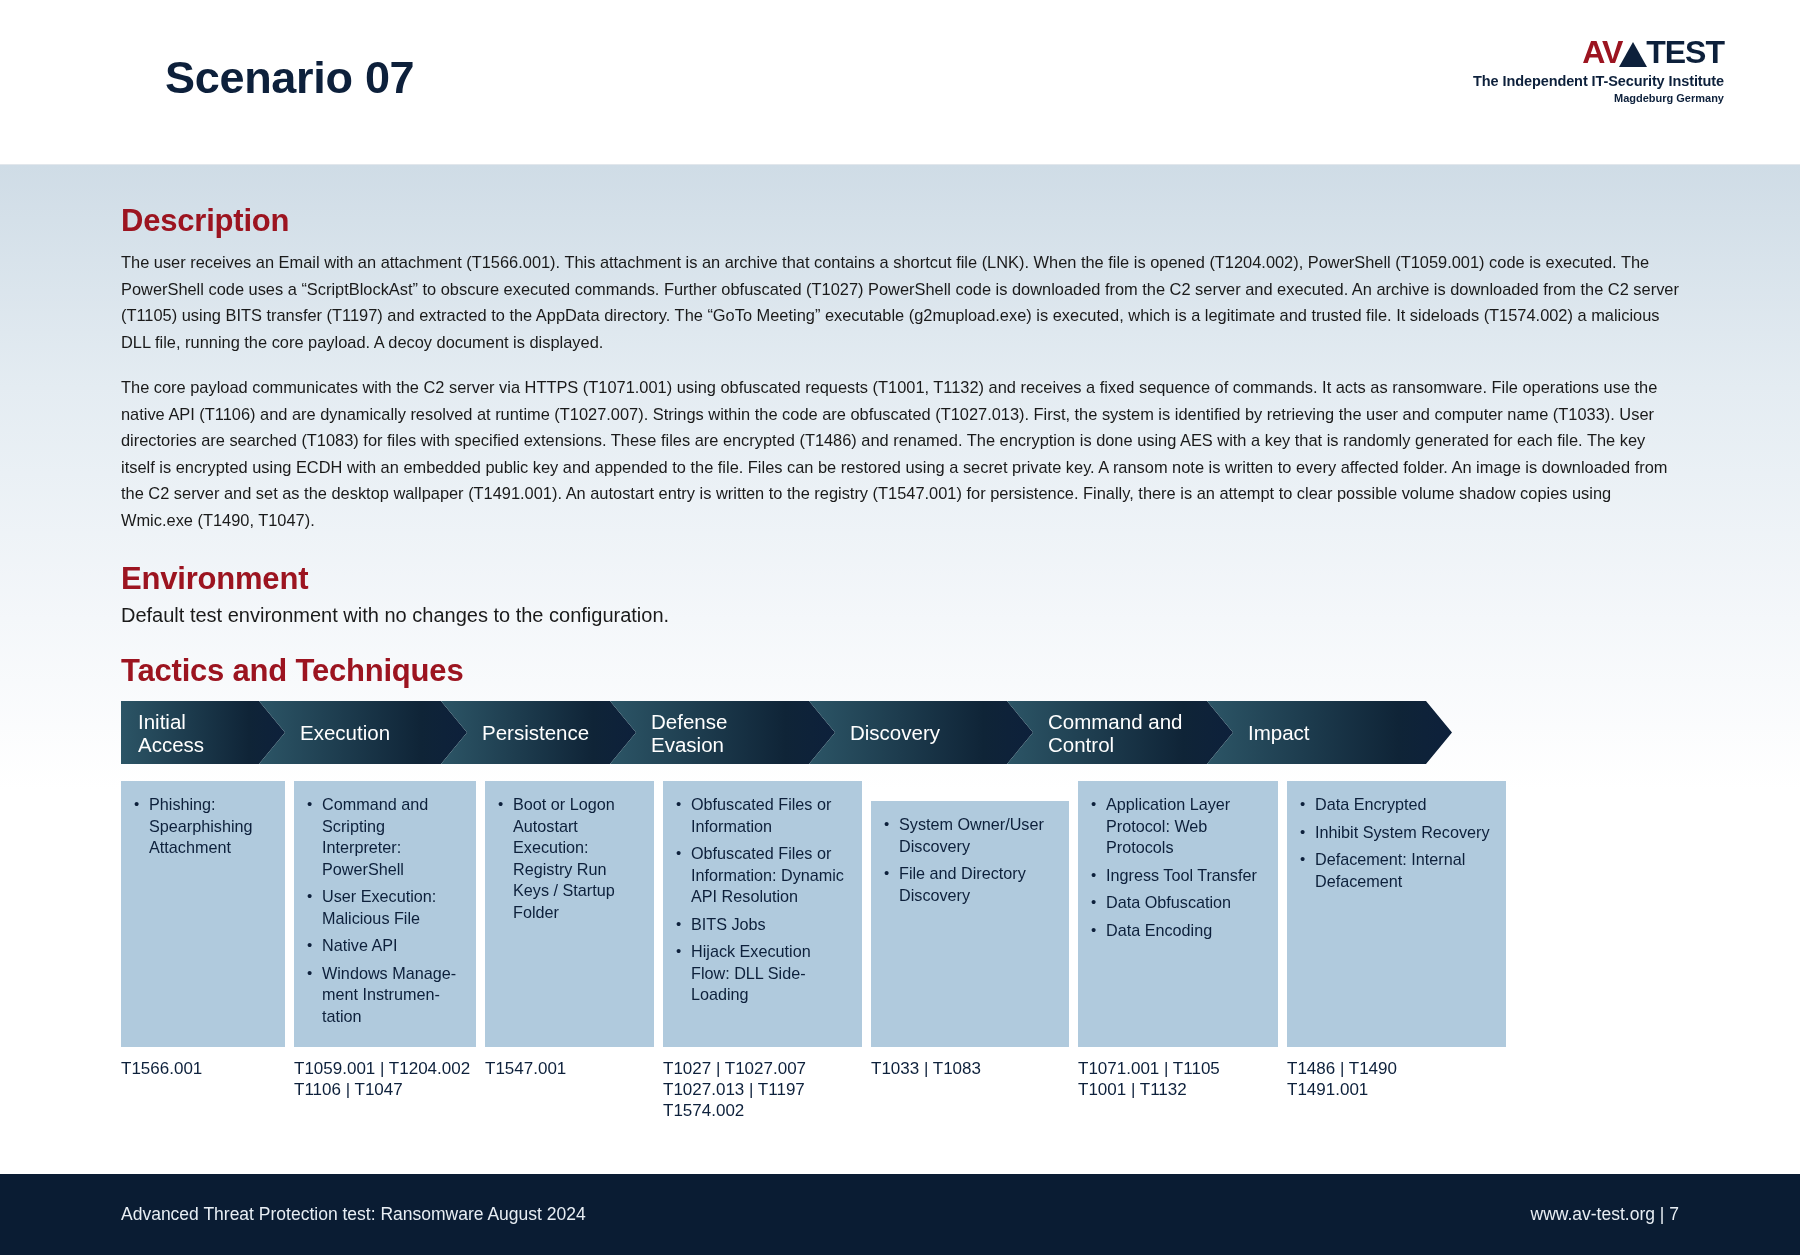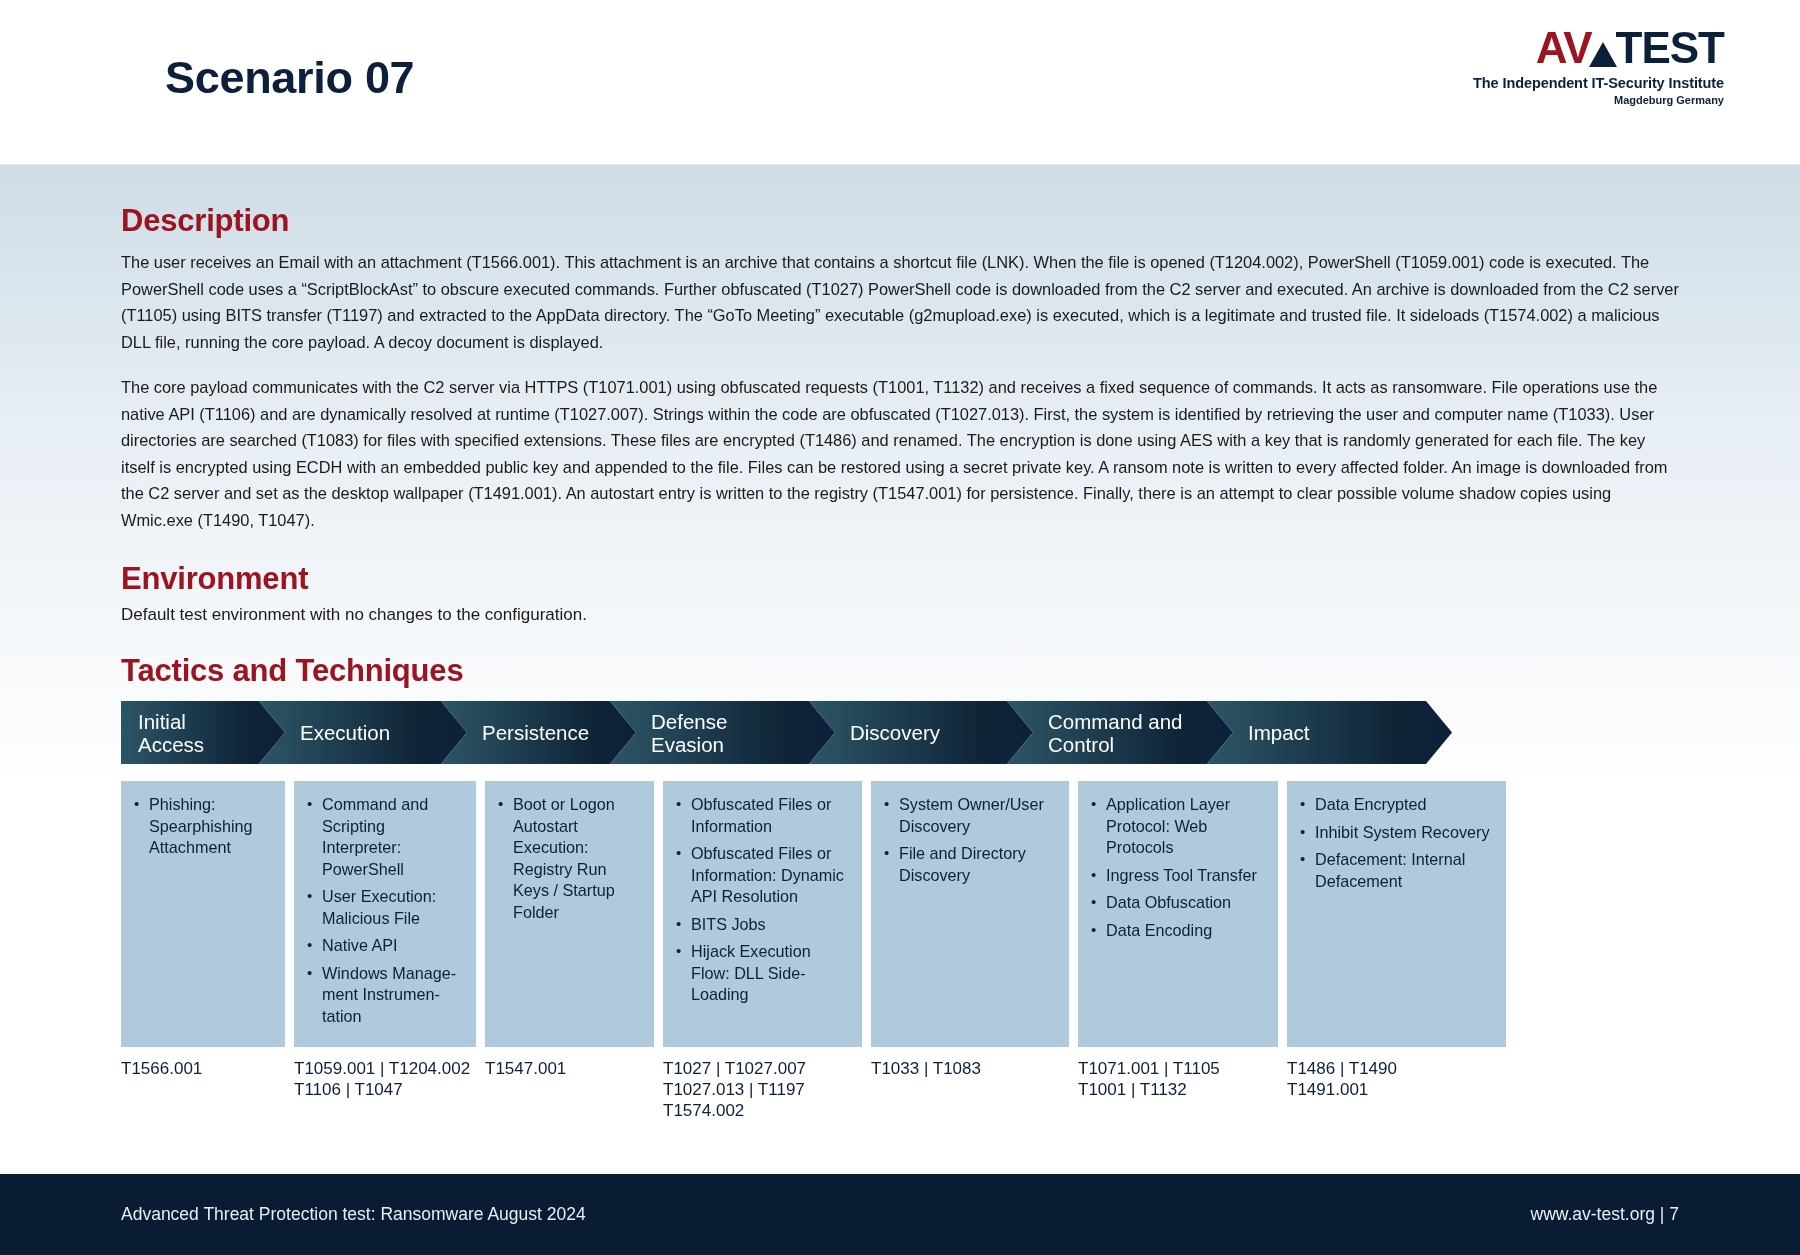--- a/index.html
+++ b/index.html
@@ -35,21 +35,21 @@
     margin-left: 44px;
   }
   .logo-wrap {
     position: absolute;
     right: 76px;
     top: 26px;
     width: 252px;
     text-align: right;
   }
   .logo-main {
-    font-size: 44px;
+    font-size: 32px;
     font-weight: bold;
     line-height: 1;
     letter-spacing: -1px;
     white-space: nowrap;
   }
   .logo-av { color: #9c1420; }
   .logo-test { color: #0d203b; }
   .logo-sub {
     font-size: 14.5px;
     font-weight: bold;
@@ -83,21 +83,21 @@
     font-size: 16.4px;
     line-height: 26.5px;
     color: #1a1a1a;
     margin-top: 10px;
     max-width: 1560px;
   }
   .para + .para { margin-top: 19px; }
 
   .env-head { margin-top: 28px; }
   .env-text {
-    font-size: 17px;
+    font-size: 20px;
     line-height: 24px;
     color: #1a1a1a;
     margin-top: 6px;
   }
   .tt-head { margin-top: 26px; }
 
   
   .matrix {
     position: relative;
     margin-top: 12px;
@@ -278,21 +278,21 @@
             </ul>
           </div>
           <div class="cell" style="width: 199px;">
             <ul class="tech-list">
               <li>Obfuscated Files or Information</li>
               <li>Obfuscated Files or Information: Dynam­ic API Resolution</li>
               <li>BITS Jobs</li>
               <li>Hijack Execution Flow: DLL Side-Loading</li>
             </ul>
           </div>
-          <div class="cell" style="width: 198px;">
+          <div class="cell" style="width: 198px; margin-top: 20px;">
             <ul class="tech-list">
               <li>System Owner/User Discovery</li>
               <li>File and Directory Discovery</li>
             </ul>
           </div>
           <div class="cell" style="width: 200px;">
             <ul class="tech-list">
               <li>Application Layer Protocol: Web Protocols</li>
               <li>Ingress Tool Transfer</li>
               <li>Data Obfuscation</li>

